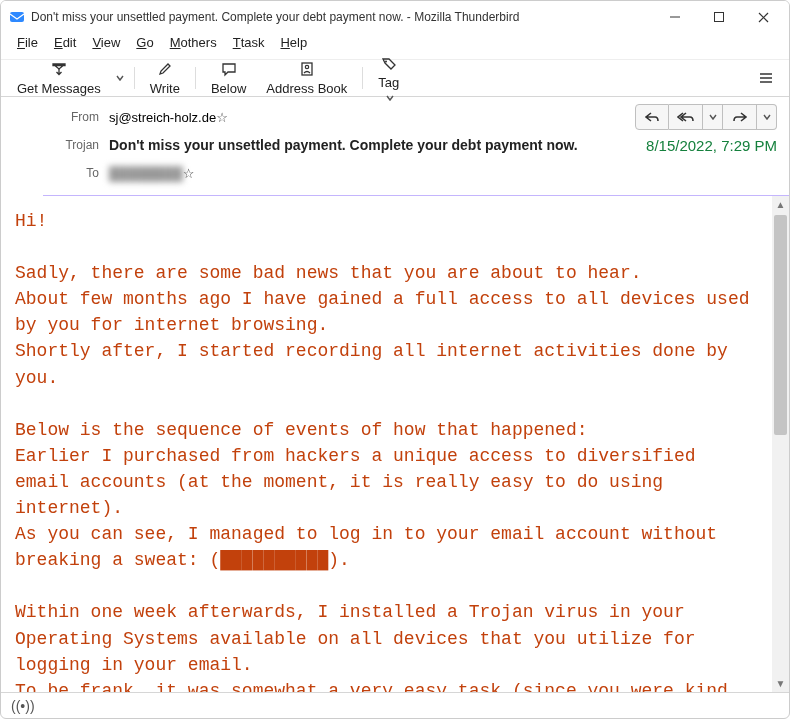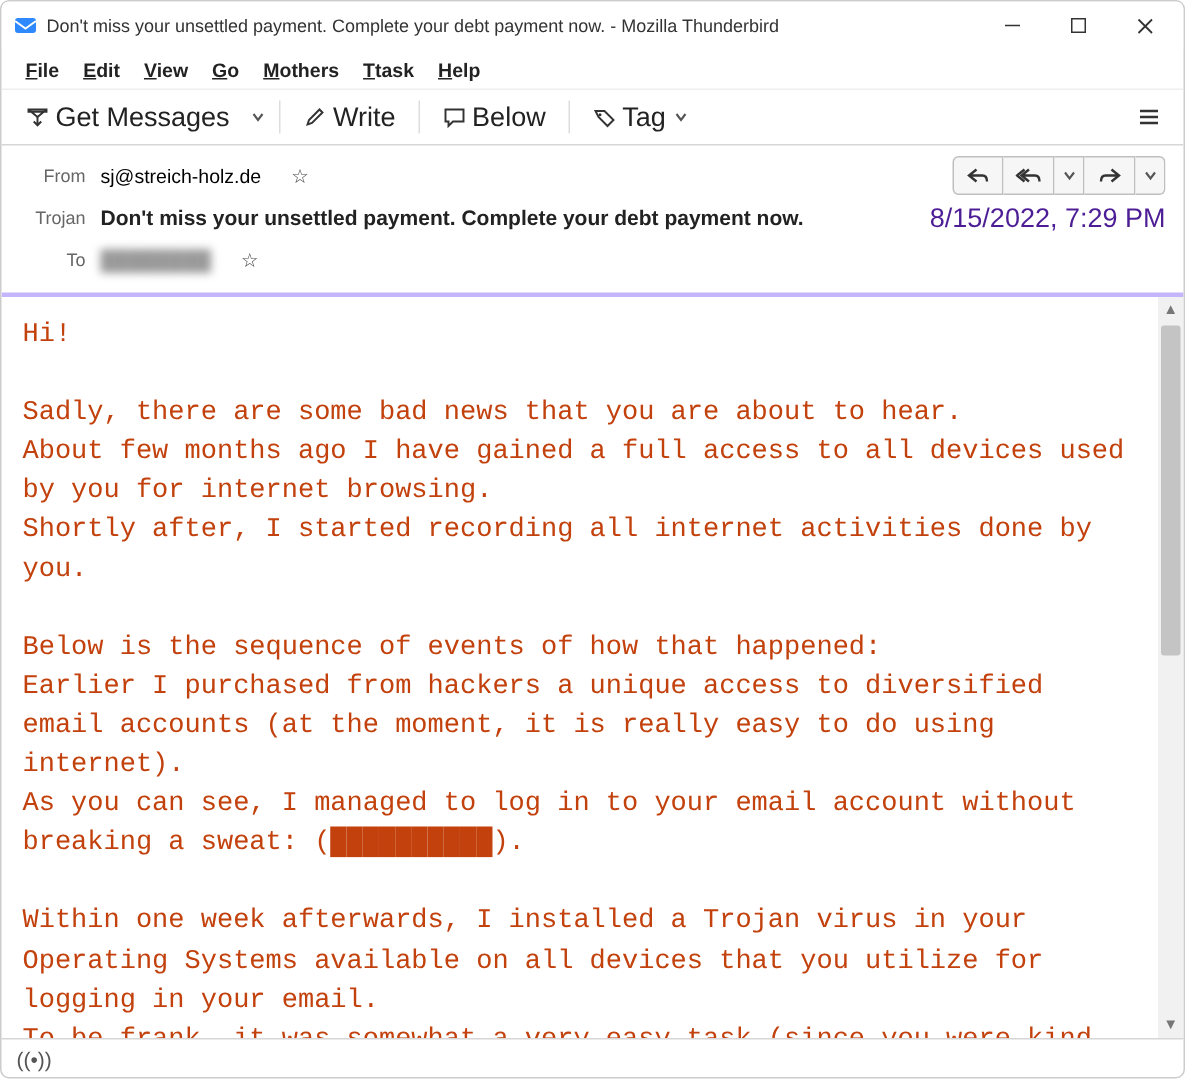--- a/index.html
+++ b/index.html
@@ -5,40 +5,40 @@
 * { box-sizing: border-box; margin: 0; padding: 0; }
 body { font-family: "Segoe UI", Arial, sans-serif; font-size: 13px; background: #fff; width: 790px; height: 719px; overflow: hidden; display: flex; flex-direction: column; border: 1px solid #ccc; border-radius: 6px; }
 
 
 .titlebar { display: flex; align-items: center; height: 32px; padding: 0 4px 0 8px; background: #fff; }
 .titlebar .app-icon { width: 16px; height: 16px; margin-right: 6px; display:flex; align-items:center; justify-content:center; }
 .titlebar .title { flex: 1; font-size: 12px; color: #333; white-space: nowrap; overflow: hidden; text-overflow: ellipsis; }
 .winbtn { width: 44px; height: 30px; display: flex; align-items: center; justify-content: center; color: #333; }
 
 
-.menubar { display: flex; align-items: center; height: 26px; padding: 0 8px; font-size: 13px; color: #222; font-weight: bold; }
+.menubar { display: flex; height: 26px; padding: 0 8px; font-size: 13px; color: #222; }
 .menubar .mitem { padding: 2px 8px; }
 .underline { text-decoration: underline; }
 
 
 .toolbar { display: flex; align-items: center; height: 38px; padding: 0 8px; border-bottom: 1px solid #d6d6d6; gap: 4px; border-top: 1px solid #eee; }
-.tbtn { display: flex; align-items: center; padding: 4px 8px; border-radius: 4px; gap: 4px; color: #222; font-size: 18px; }
+.tbtn { display: flex; align-items: center; padding: 4px 8px; border-radius: 4px; gap: 4px; color: #222; font-size: 13px; flex-direction: column; }
 .tbtn .icon { width: 16px; height: 16px; display: flex; align-items: center; justify-content: center; }
 .tdrop { width: 14px; display: flex; align-items: center; justify-content: center; padding: 4px 2px; color:#555; }
 .tsep { width: 1px; height: 22px; background: #ddd; margin: 0 3px; }
 .spacer { flex: 1; }
 .hamburger { width: 30px; height: 30px; display:flex; align-items:center; justify-content:center; }
 
 
-.headers { padding: 6px 12px 8px 12px; border-bottom: 3px solid #c4b5fd; }
+.headers { padding: 6px 12px 8px 12px; border-bottom: 1px solid #c4b5fd; margin-left: 42px; }
 .hrow { display: flex; align-items: center; min-height: 28px; font-size: 13px; }
 .hlabel { width: 54px; text-align: right; color: #666; padding-right: 10px; font-size: 12px; }
-.hval { flex: 1; display: flex; align-items: center; gap: 20px; }
+.hval { flex: 1; display: flex; align-items: center; gap: 0; }
 .subjectval { font-weight: 700; color: #222; font-size: 14px; }
-.datetime { color: #4c1d95; font-size: 18px; padding-left: 8px; white-space: nowrap; }
+.datetime { color: #15803d; font-size: 15px; padding-left: 8px; white-space: nowrap; }
 .star { color: #444; font-size: 13px; }
 .blurred { filter: blur(3px); color: #999; }
 
 
 .actiongroup { display: flex; gap: 0; }
 .actbtn { width: 34px; height: 26px; border: 1px solid #bfbfbf; background: #f6f6f6; display: flex; align-items: center; justify-content: center; color: #333; }
 .actbtn.drop { width: 20px; }
 .actbtn:first-child { border-radius: 4px 0 0 4px; }
 .actbtn:last-child { border-radius: 0 4px 4px 0; }
 .actbtn + .actbtn { border-left: none; }
@@ -121,20 +121,30 @@
   </div>
   <div class="tsep"></div>
   <div class="tbtn">
     <span class="icon">
       <svg width="16" height="16" viewBox="0 0 16 16">
           <path d="M2 3 h12 v8 H7 L4 14 V11 H2z" fill="none" stroke="#333" stroke-width="1.3"></path>
         </svg>
     </span>
     <span>Below</span>
   </div>
+  <div class="tbtn">
+    <span class="icon">
+      <svg width="16" height="16" viewBox="0 0 16 16">
+          <rect x="3" y="2" width="10" height="12" fill="none" stroke="#333" stroke-width="1.3"></rect>
+          <circle cx="8" cy="6" r="1.7" fill="none" stroke="#333" stroke-width="1.2"></circle>
+          <path d="M5 12 q3-3 6 0" fill="none" stroke="#333" stroke-width="1.2"></path>
+        </svg>
+    </span>
+    <span>Address Book</span>
+  </div>
   <div class="tsep"></div>
   <div class="tbtn">
     <span class="icon">
       <svg width="16" height="16" viewBox="0 0 16 16">
           <path d="M2 4 L8 4 L14 10 L10 14 L4 8z" fill="none" stroke="#333" stroke-width="1.3"></path>
           <circle cx="5" cy="6.5" r="1" fill="#333"></circle>
         </svg>
     </span>
     <span>Tag</span>
     <svg width="8" height="8" viewBox="0 0 8 8" style="margin-left:2px">

